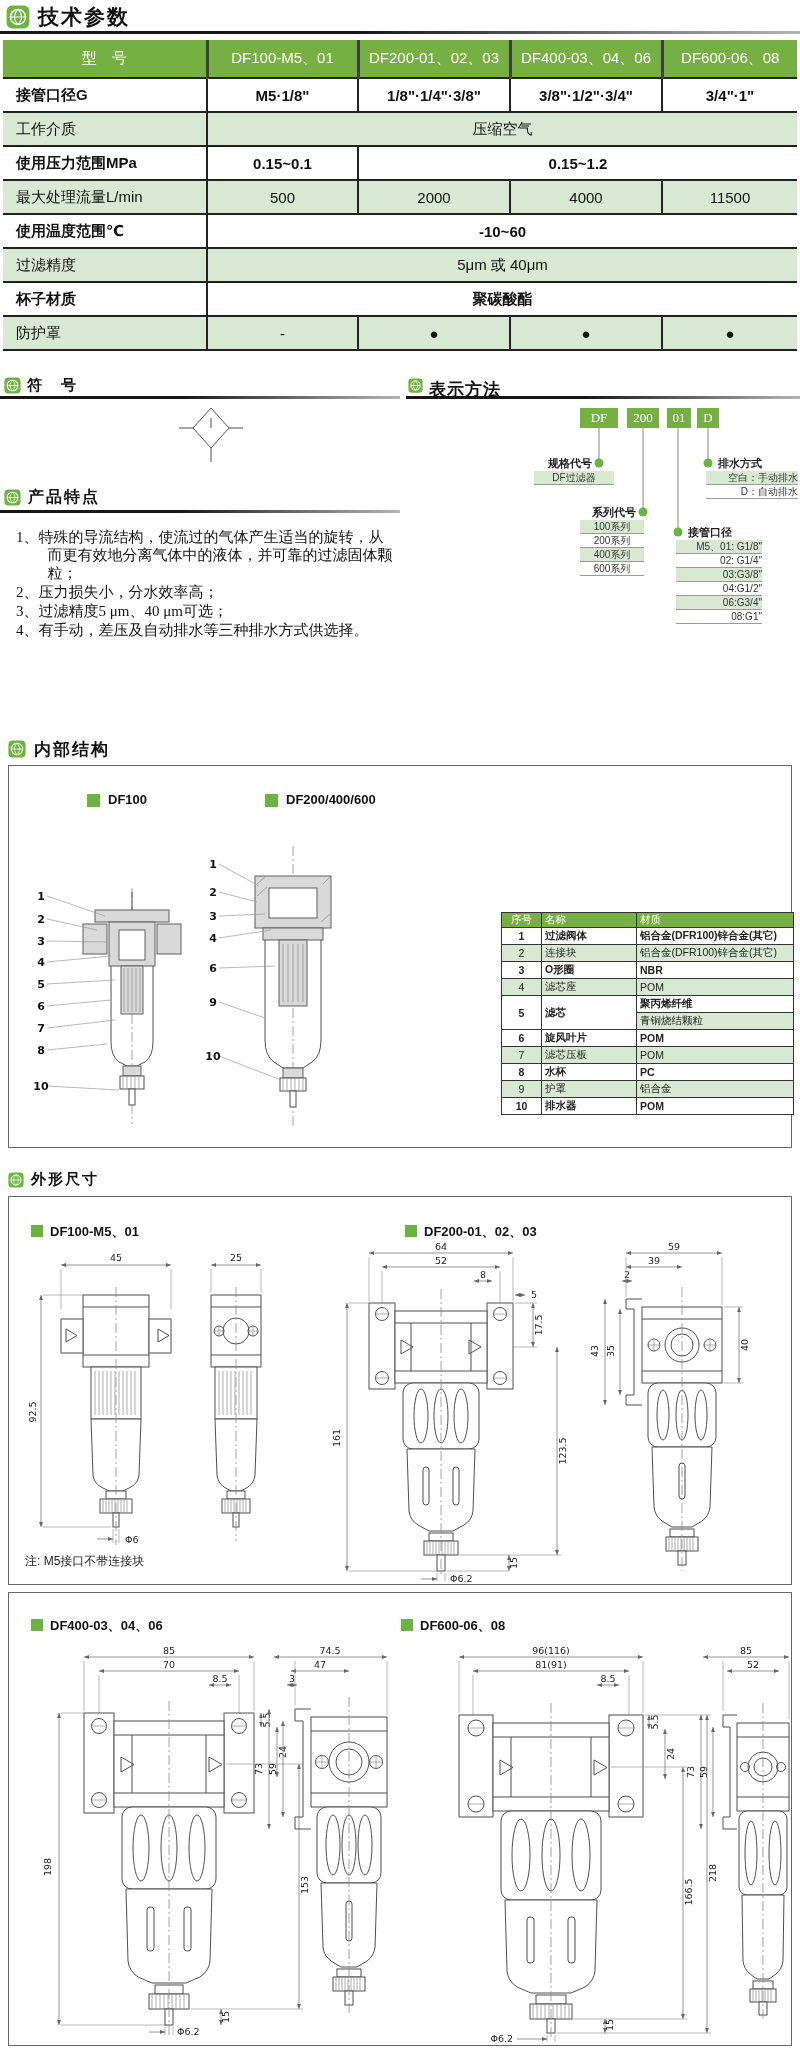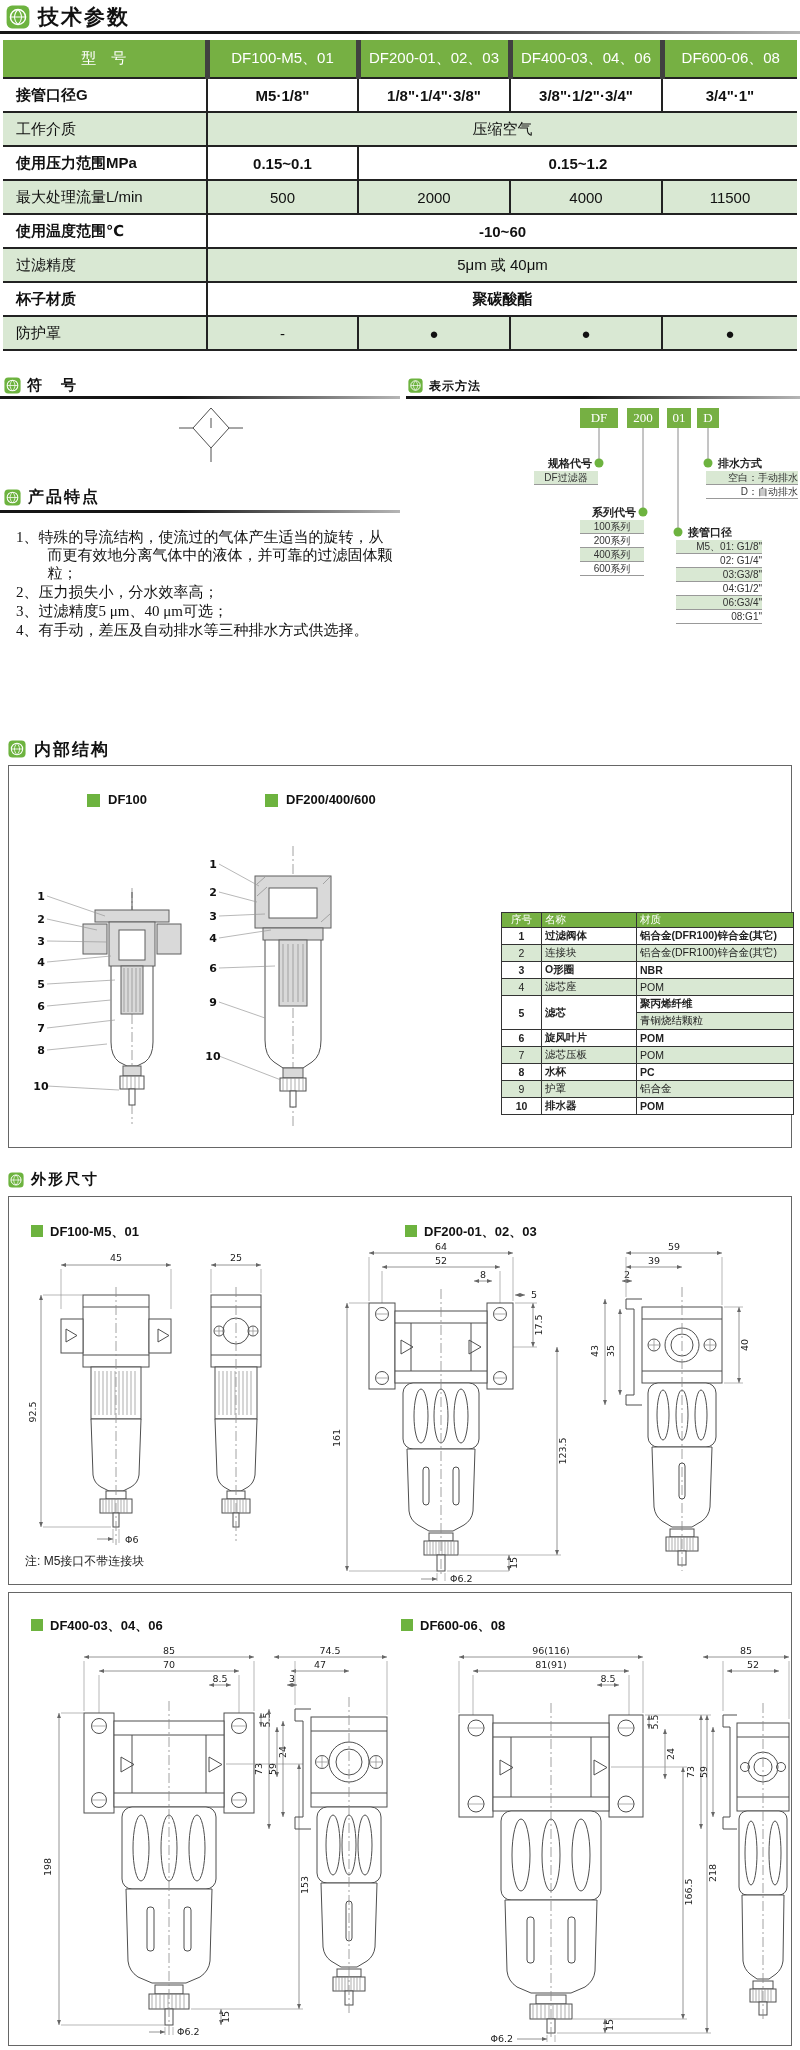--- a/index.html
+++ b/index.html
@@ -9,21 +9,21 @@
   .sec-icon{position:absolute;width:20px;height:20px}
   .sec-title{position:absolute;font-weight:bold;color:#111;letter-spacing:2px}
   .rule{position:absolute;height:3px;background:linear-gradient(to right,#161616 45%,#b5b5b5 100%)}
   
   table.spec{position:absolute;left:3px;top:40px;width:794px;border-collapse:collapse;table-layout:fixed}
   table.spec td{height:34px;text-align:center;font-size:15px;color:#111;border-bottom:2px solid #222;padding:0 2px;overflow:hidden;white-space:nowrap}
   table.spec td.lbl{text-align:left;padding-left:13px;border-right:2px solid #222}
   table.spec tr.rw td{background:#fff;font-weight:bold}
   table.spec tr.rg td{background:#d9e8d3;font-weight:normal}
   table.spec td.val+td.val{border-left:2px solid #222}
-  table.spec tr.hd td{background:#76b043;color:#fff;height:38px;font-size:15px;font-weight:normal;border-right:5px solid #404040;border-bottom:2px solid #222}
+  table.spec tr.hd td{background:#76b043;color:#fff;height:38px;font-size:15px;font-weight:normal;border-right:3px solid #404040;border-bottom:2px solid #222}
   table.spec tr.hd td:last-child{border-right:none}
   
   #ordering{position:absolute;left:400px;top:400px;width:400px;height:268px}
   .codebox{position:absolute;background:#76b043;color:#fff;font:13px "Liberation Serif",serif;text-align:center;line-height:20px;height:20px}
   .olabel{position:absolute;font-size:11px;font-weight:bold;color:#222;white-space:nowrap}
   .oitem{position:absolute;font-size:10px;color:#333;line-height:14px;height:14px;border-bottom:1px solid #999;white-space:nowrap;overflow:hidden}
   .oitem.g{background:#d9e8d3}
   .oitem.c{text-align:center}
   .oitem.l{padding-left:17px;text-align:right}
   
@@ -156,41 +156,41 @@
     <line class="ln" x1="36" y1="46" x2="36" y2="60"></line>
   </svg>
 
   <span class="sec-icon" style="left:408px;top:378px;width:15px;height:15px">
     <svg viewBox="0 0 20 20" width="15" height="15">
         <rect x="0.5" y="0.5" width="19" height="19" rx="4.5" fill="#6db33f"></rect>
         <circle cx="10" cy="10" r="6.3" fill="none" stroke="#fff" stroke-width="1.2"></circle>
         <path d="M3.7,10 h12.6 M10,3.7 c-3.8,3.9 -3.8,8.7 0,12.6 M10,3.7 c3.8,3.9 3.8,8.7 0,12.6" stroke="#fff" stroke-width="0.9" fill="none"></path>
       </svg>
   </span>
-  <div class="sec-title" style="left:429px;top:378px;font-size:12px;letter-spacing:1px">表示方法</div>
+  <div class="sec-title" style="left:429px;top:378px;font-size:17px;letter-spacing:1px">表示方法</div>
   <div class="rule" style="left:406px;top:396px;width:394px;height:2.5px"></div>
 
   <div id="ordering">
     <svg class="abs" style="left:0;top:0" width="400" height="268" viewBox="0 0 400 268">
       <line class="conn" x1="199" y1="28" x2="199" y2="59"></line>
       <line class="conn" x1="243" y1="28" x2="243" y2="108"></line>
       <line class="conn" x1="278" y1="28" x2="278" y2="128"></line>
       <line class="conn" x1="308" y1="28" x2="308" y2="59"></line>
       <circle cx="199" cy="63" r="4.5" fill="#6db33f"></circle>
       <circle cx="243" cy="112" r="4.5" fill="#6db33f"></circle>
       <circle cx="278" cy="132" r="4.5" fill="#6db33f"></circle>
       <circle cx="308" cy="63" r="4.5" fill="#6db33f"></circle>
     </svg>
     <div class="codebox" style="left:180px;top:8px;width:38px">DF</div>
     <div class="codebox" style="left:227px;top:8px;width:32px">200</div>
     <div class="codebox" style="left:267px;top:8px;width:24px">01</div>
     <div class="codebox" style="left:297px;top:8px;width:22px">D</div>
 
     <div class="olabel" style="left:132px;top:56px;width:60px;text-align:right">规格代号</div>
-    <div class="oitem g c" style="left:134px;top:71px;width:64px">DF过滤器</div>
+    <div class="oitem g c" style="left:134px;top:71px;width:80px">DF过滤器</div>
 
     <div class="olabel" style="left:176px;top:105px;width:60px;text-align:right">系列代号</div>
     <div class="oitem g c" style="left:180px;top:120px;width:64px">100系列</div>
     <div class="oitem c" style="left:180px;top:134px;width:64px">200系列</div>
     <div class="oitem g c" style="left:180px;top:148px;width:64px">400系列</div>
     <div class="oitem c" style="left:180px;top:162px;width:64px">600系列</div>
 
     <div class="olabel" style="left:288px;top:125px">接管口径</div>
     <div class="oitem g l" style="left:276px;top:140px;width:86px">M5、01: G1/8"</div>
     <div class="oitem l" style="left:276px;top:154px;width:86px">02: G1/4"</div>

